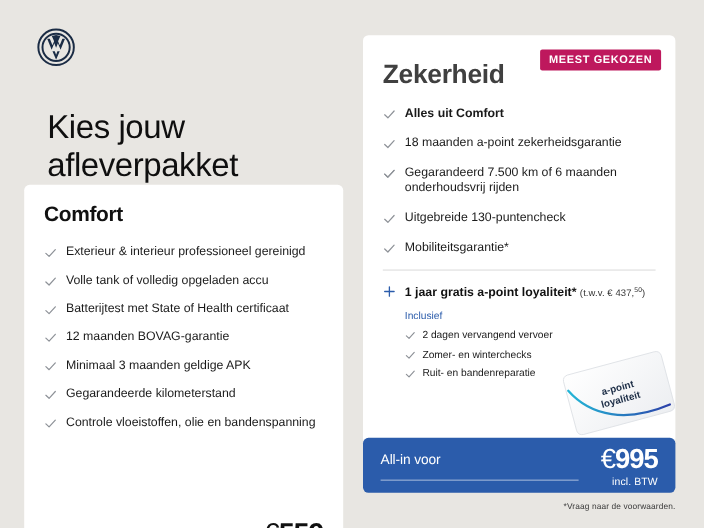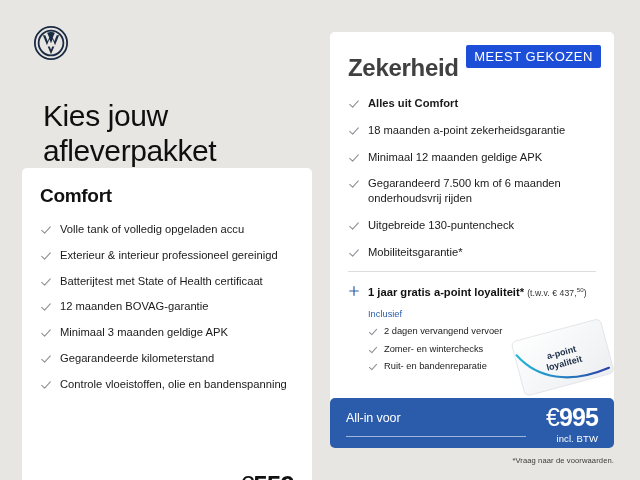--- a/index.html
+++ b/index.html
@@ -117,24 +117,24 @@
     background: #ffffff;
     border-radius: 5px;
     box-sizing: border-box;
     padding: 22px 18px 0 18px;
     overflow: hidden;
   }
   .badge {
     position: absolute;
     right: 13px;
     top: 13px;
-    background: #1d4ed8;
+    background: #be185d;
     color: #ffffff;
-    font-size: 13px;
-    font-weight: 400;
+    font-size: 10px;
+    font-weight: 700;
     letter-spacing: 0.55px;
     padding: 4px 8px 4px 8px;
     border-radius: 2px;
     white-space: nowrap;
   }
   .card-title-lg {
     font-size: 24px;
     font-weight: 700;
     letter-spacing: -0.3px;
     color: #404040;
@@ -295,29 +295,29 @@
   <div class="card-comfort">
     <div class="card-title">Comfort</div>
 
     <ul class="feature-list">
       <li>
         <span class="chk">
           <svg viewBox="0 0 14 14">
               <path d="M2 7.4 L5.4 10.6 L12 3.4" fill="none" stroke="#8e9298" stroke-width="1.3" stroke-linecap="round" stroke-linejoin="round"></path>
             </svg>
         </span>
+        <span>Exterieur &amp; interieur professioneel gereinigd</span>
+      </li>
+      <li>
+        <span class="chk">
+          <svg viewBox="0 0 14 14">
+              <path d="M2 7.4 L5.4 10.6 L12 3.4" fill="none" stroke="#8e9298" stroke-width="1.3" stroke-linecap="round" stroke-linejoin="round"></path>
+            </svg>
+        </span>
         <span>Volle tank of volledig opgeladen accu</span>
-      </li>
-      <li>
-        <span class="chk">
-          <svg viewBox="0 0 14 14">
-              <path d="M2 7.4 L5.4 10.6 L12 3.4" fill="none" stroke="#8e9298" stroke-width="1.3" stroke-linecap="round" stroke-linejoin="round"></path>
-            </svg>
-        </span>
-        <span>Exterieur &amp; interieur professioneel gereinigd</span>
       </li>
       <li>
         <span class="chk">
           <svg viewBox="0 0 14 14">
               <path d="M2 7.4 L5.4 10.6 L12 3.4" fill="none" stroke="#8e9298" stroke-width="1.3" stroke-linecap="round" stroke-linejoin="round"></path>
             </svg>
         </span>
         <span>Batterijtest met State of Health certificaat</span>
       </li>
       <li>
@@ -383,21 +383,20 @@
             </svg>
         </span>
         <span>18 maanden a-point zekerheidsgarantie</span>
       </li>
       <li>
         <span class="chk">
           <svg viewBox="0 0 14 14">
               <path d="M2 7.4 L5.4 10.6 L12 3.4" fill="none" stroke="#8e9298" stroke-width="1.3" stroke-linecap="round" stroke-linejoin="round"></path>
             </svg>
         </span>
-        <span>Minimaal 12 maanden geldige APK</span>
       </li>
       <li>
         <span class="chk">
           <svg viewBox="0 0 14 14">
               <path d="M2 7.4 L5.4 10.6 L12 3.4" fill="none" stroke="#8e9298" stroke-width="1.3" stroke-linecap="round" stroke-linejoin="round"></path>
             </svg>
         </span>
         <span>Gegarandeerd 7.500 km of 6 maanden onderhoudsvrij rijden</span>
       </li>
       <li>

